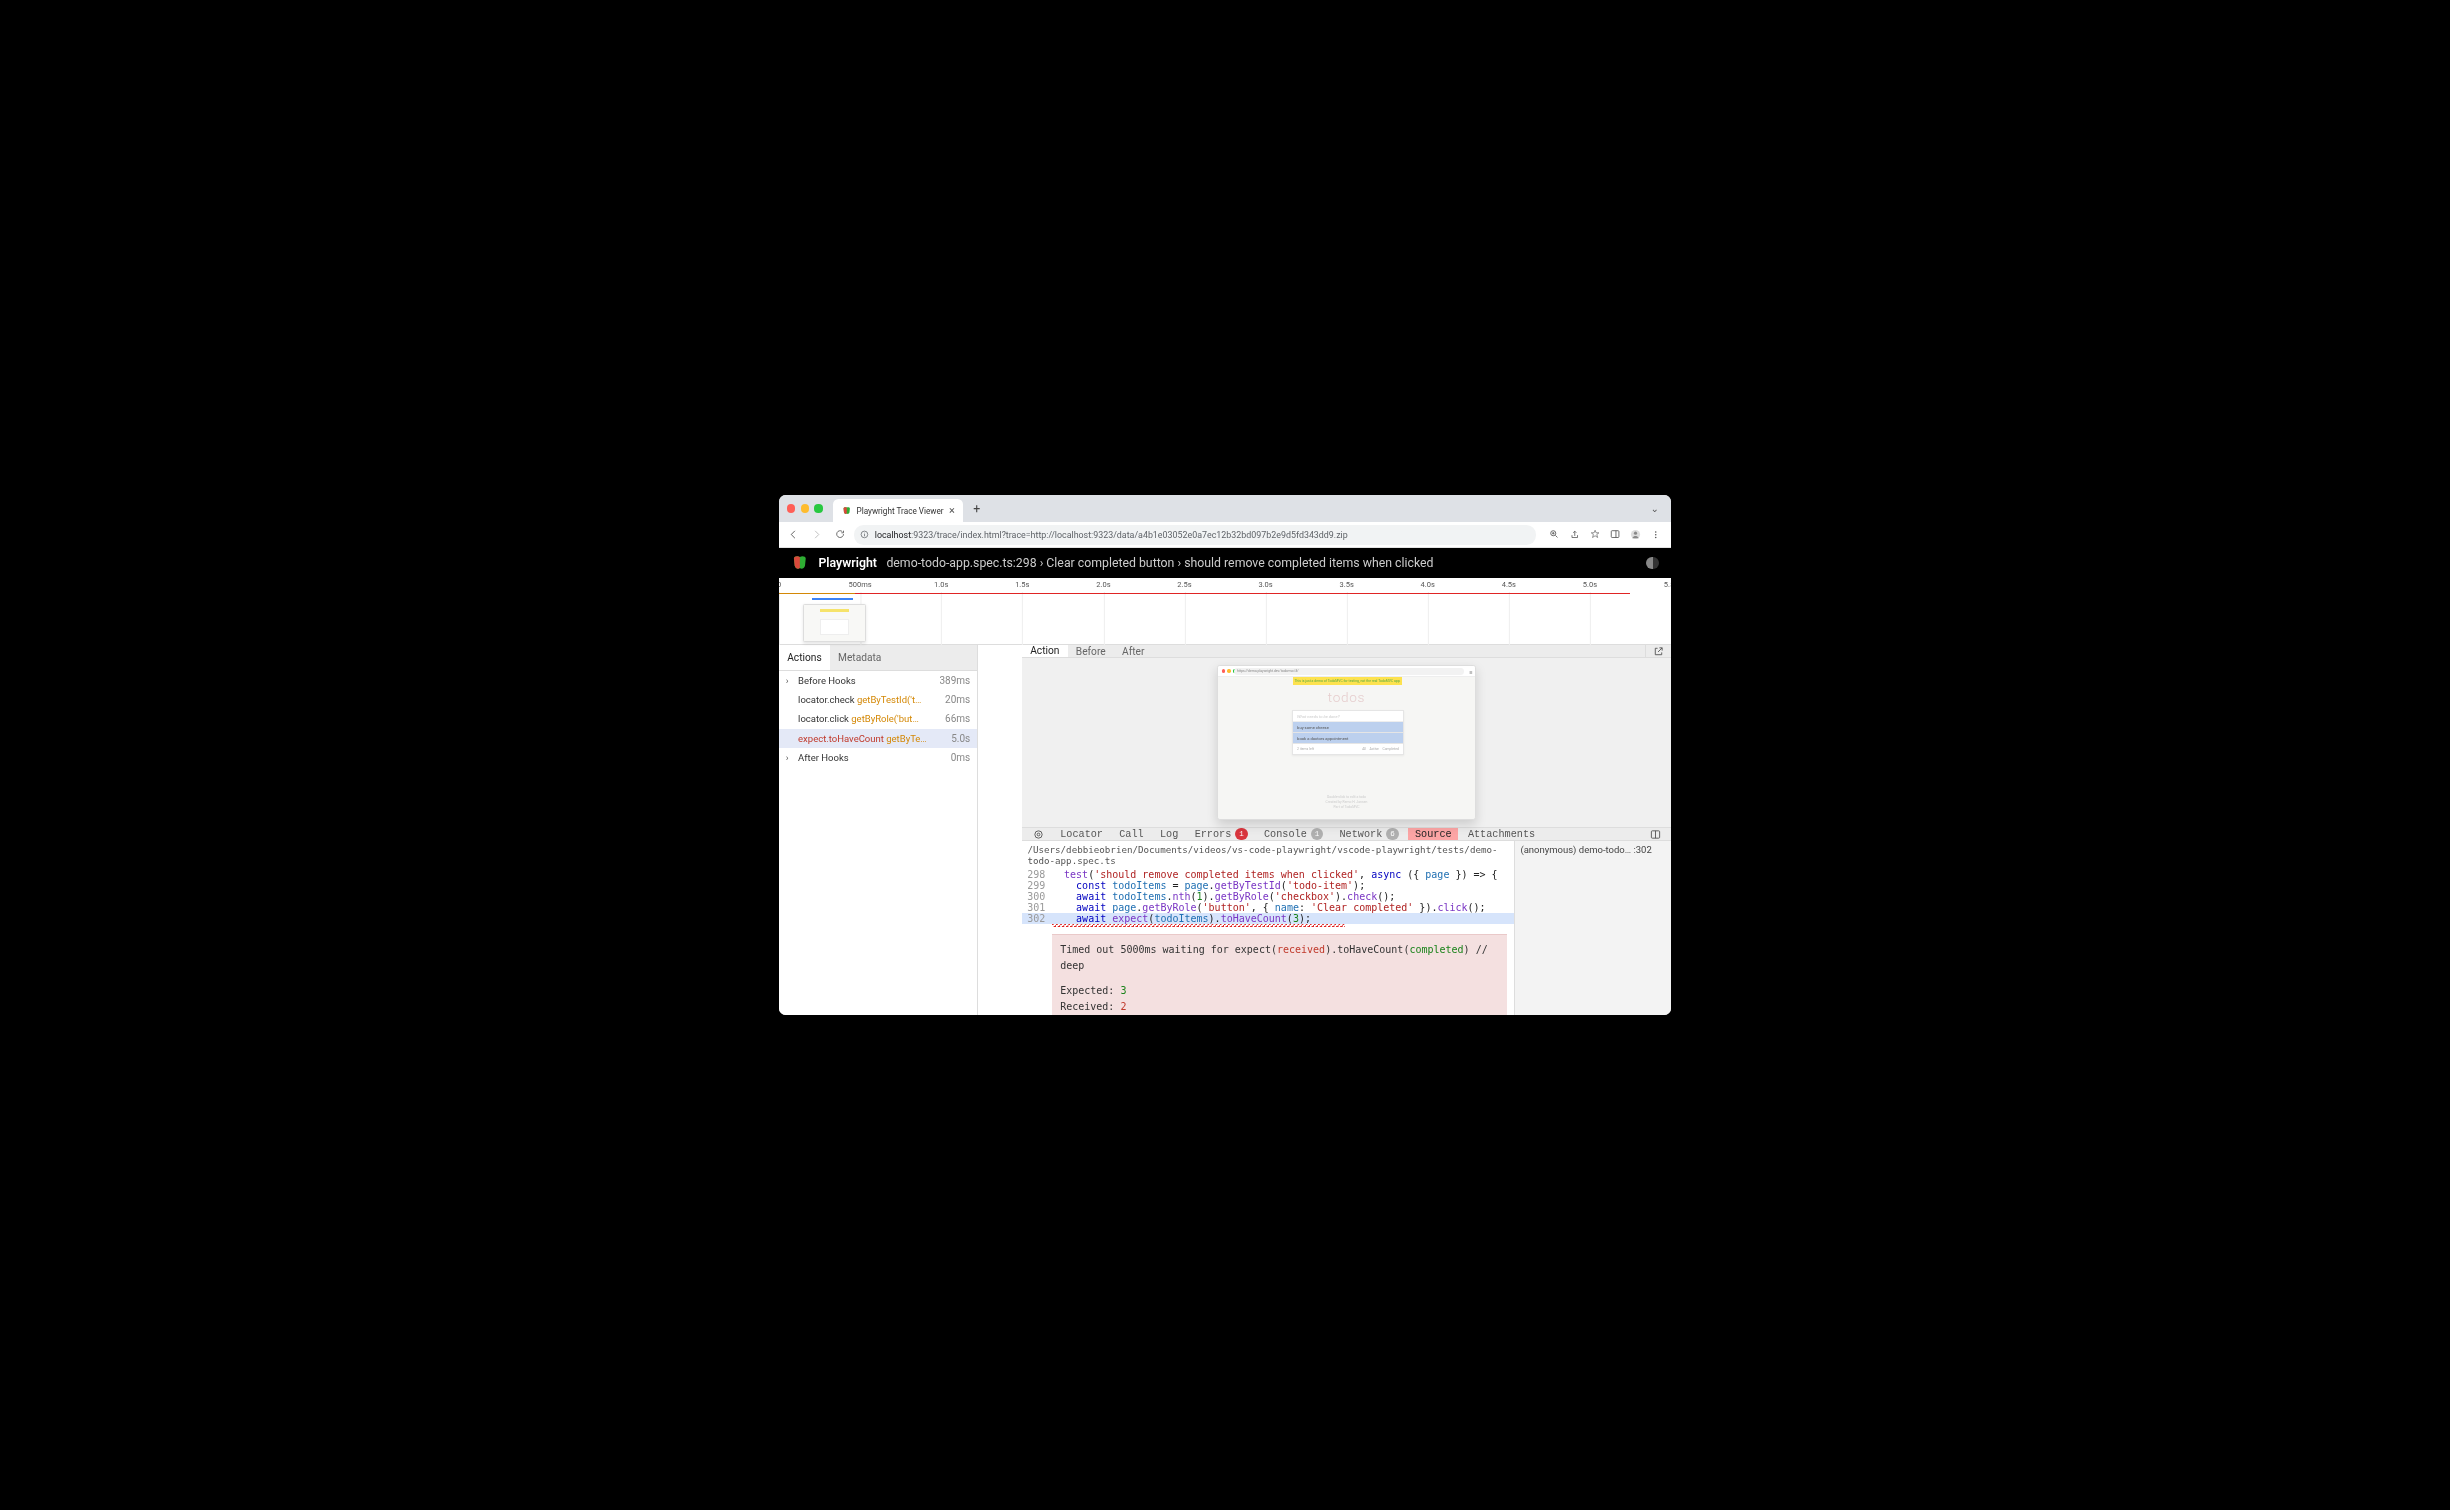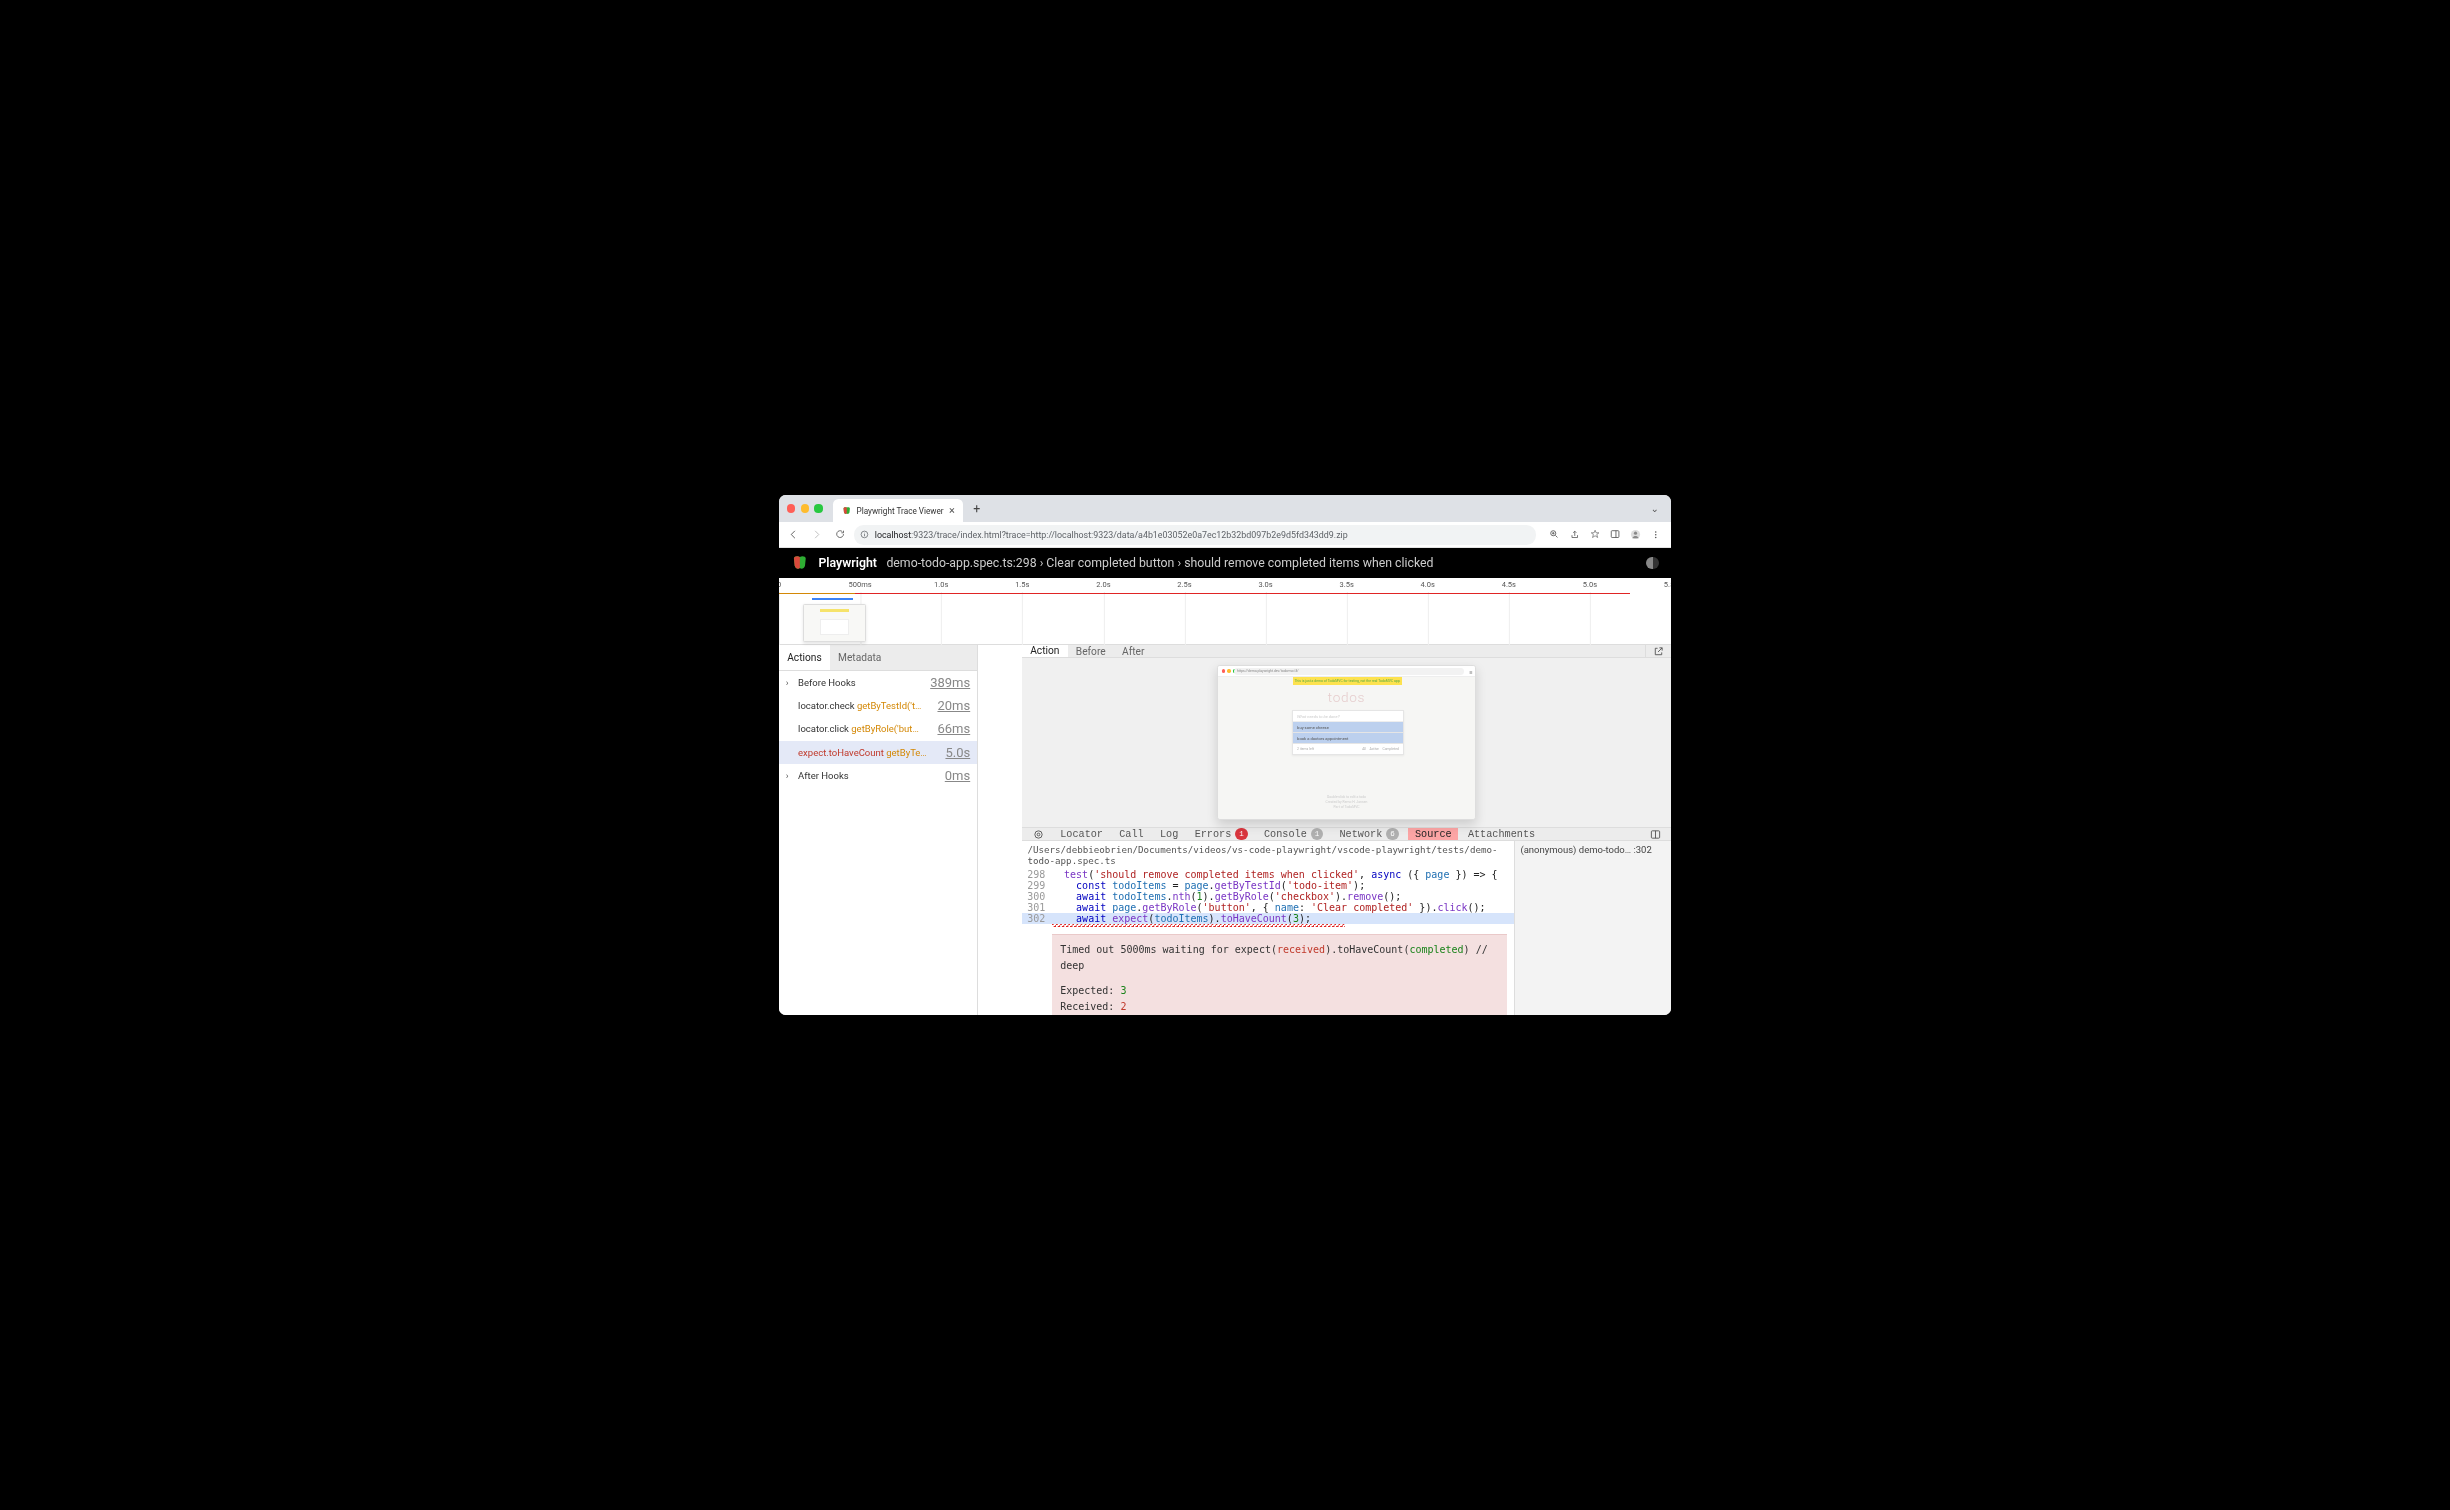--- a/index.html
+++ b/index.html
@@ -134,21 +134,21 @@
   .pane-tabs .flex1 { flex: 1; background: #ececec; }
   .pane-tabs .popout { width: 26px; display:flex; align-items:center; justify-content:center; color:#555; border-left:0.7px solid #ddd; background:#ececec; cursor:pointer; }
 
   .action-list { flex: 1; overflow: auto; font-size: 9.5px; }
   .action-row { display: flex; align-items: center; padding: 4.1px 6.8px; gap: 4.1px; cursor: pointer; }
   .action-row.sel { background: #e4e9f7; }
   .action-row .chev-r { width: 8.2px; color: #555; }
   .action-row .lbl { flex: 1; white-space: nowrap; overflow: hidden; text-overflow: ellipsis; color: #333; }
   .action-row .loc { color: #d48806; }
   .action-row .err { color: #c0392b; }
-  .action-row .dur { color: #888; font-size: 13px; text-decoration: underline; }
+  .action-row .dur { color: #888; font-size: 10px; }
 
   
   .snapshot-area { flex: 1; background: #f0f0f0; display:flex; align-items:center; justify-content:center; border-bottom:0.7px solid #ddd; position: relative; min-height: 170px;}
   .snap-window { width: 259px; height: 155px; background: #f6f6f4; border: 0.7px solid #ddd; box-shadow: 0 4.1px 11px rgba(0,0,0,.15); border-radius: 2.7px; position: relative; overflow: hidden; }
   .snap-chrome { height: 11px; background: #fff; border-bottom: 0.7px solid #eee; display:flex; align-items:center; padding:0 4.1px; gap:2px; position: relative;}
   .snap-chrome .d { width:3.4px; height:3.4px; border-radius:50%; }
   .snap-chrome .d1 { background:#ff5f57;} .snap-chrome .d2{background:#febc2e;} .snap-chrome .d3{background:#28c840;}
   .snap-chrome .snap-url { position:absolute; left:16.3px; right:11px; top:2px; height:6.8px; background:#f2f2f2; border-radius:3.4px; font-size:3.4px; color:#888; line-height:6.8px; padding:0 2.7px; overflow:hidden;}
   .snap-chrome .snap-menu { position:absolute; right:2.7px; top:2.7px; font-size:5.4px; color:#888;}
   .snap-banner { position:absolute; top:11px; left:75px; width:109px; height:8.2px; background:#fde24f; font-size:3.4px; color:#5a4; text-align:center; line-height:8.2px;}
@@ -445,21 +445,21 @@
               <div class="line">
                 <div class="gut">298</div>
                 <div class="txt">  <span class="tok-fn">test</span>(<span class="tok-str">'should remove completed items when clicked'</span>, <span class="tok-kw">async</span> ({ <span class="tok-var">page</span> }) =&gt; {</div>
               </div>
               <div class="line">
                 <div class="gut">299</div>
                 <div class="txt">    <span class="tok-kw">const</span> <span class="tok-var">todoItems</span> = <span class="tok-var">page</span>.<span class="tok-fn">getByTestId</span>(<span class="tok-str">'todo-item'</span>);</div>
               </div>
               <div class="line">
                 <div class="gut">300</div>
-                <div class="txt">    <span class="tok-kw">await</span> <span class="tok-var">todoItems</span>.<span class="tok-fn">nth</span>(<span class="tok-num">1</span>).<span class="tok-fn">getByRole</span>(<span class="tok-str">'checkbox'</span>).<span class="tok-fn">remove</span>();</div>
+                <div class="txt">    <span class="tok-kw">await</span> <span class="tok-var">todoItems</span>.<span class="tok-fn">nth</span>(<span class="tok-num">1</span>).<span class="tok-fn">getByRole</span>(<span class="tok-str">'checkbox'</span>).<span class="tok-fn">check</span>();</div>
               </div>
               <div class="line">
                 <div class="gut">301</div>
                 <div class="txt">    <span class="tok-kw">await</span> <span class="tok-var">page</span>.<span class="tok-fn">getByRole</span>(<span class="tok-str">'button'</span>, { <span class="tok-var">name</span>: <span class="tok-str">'Clear completed'</span> }).<span class="tok-fn">click</span>();</div>
               </div>
               <div class="line hl">
                 <div class="gut">302</div>
                 <div class="txt">    <span class="tok-kw">await</span> <span class="tok-fn">expect</span>(<span class="tok-var">todoItems</span>).<span class="tok-fn">toHaveCount</span>(<span class="tok-num">3</span>);</div>
               </div>
             </div>

